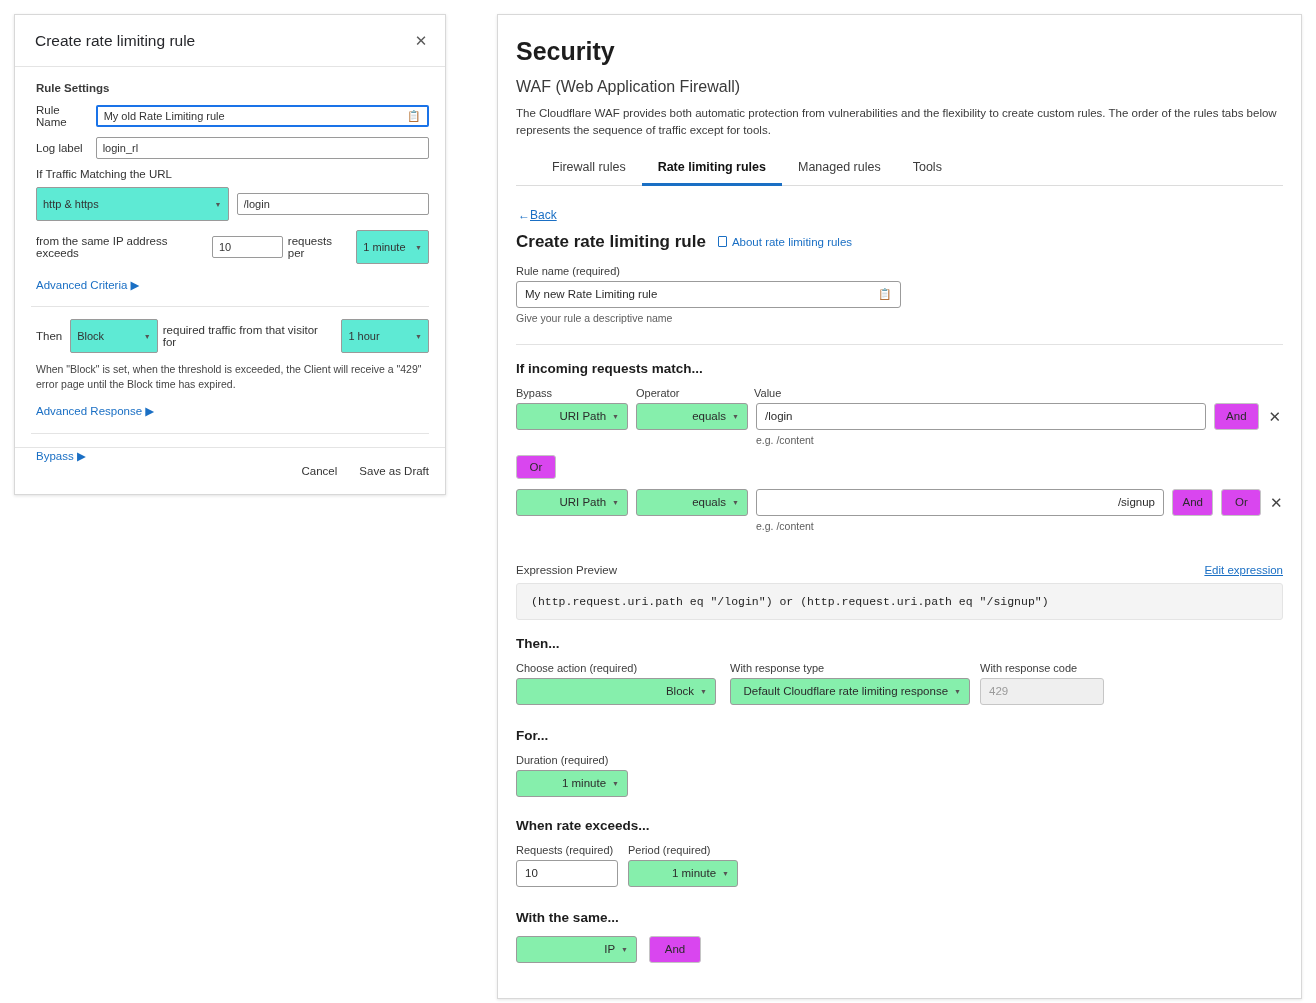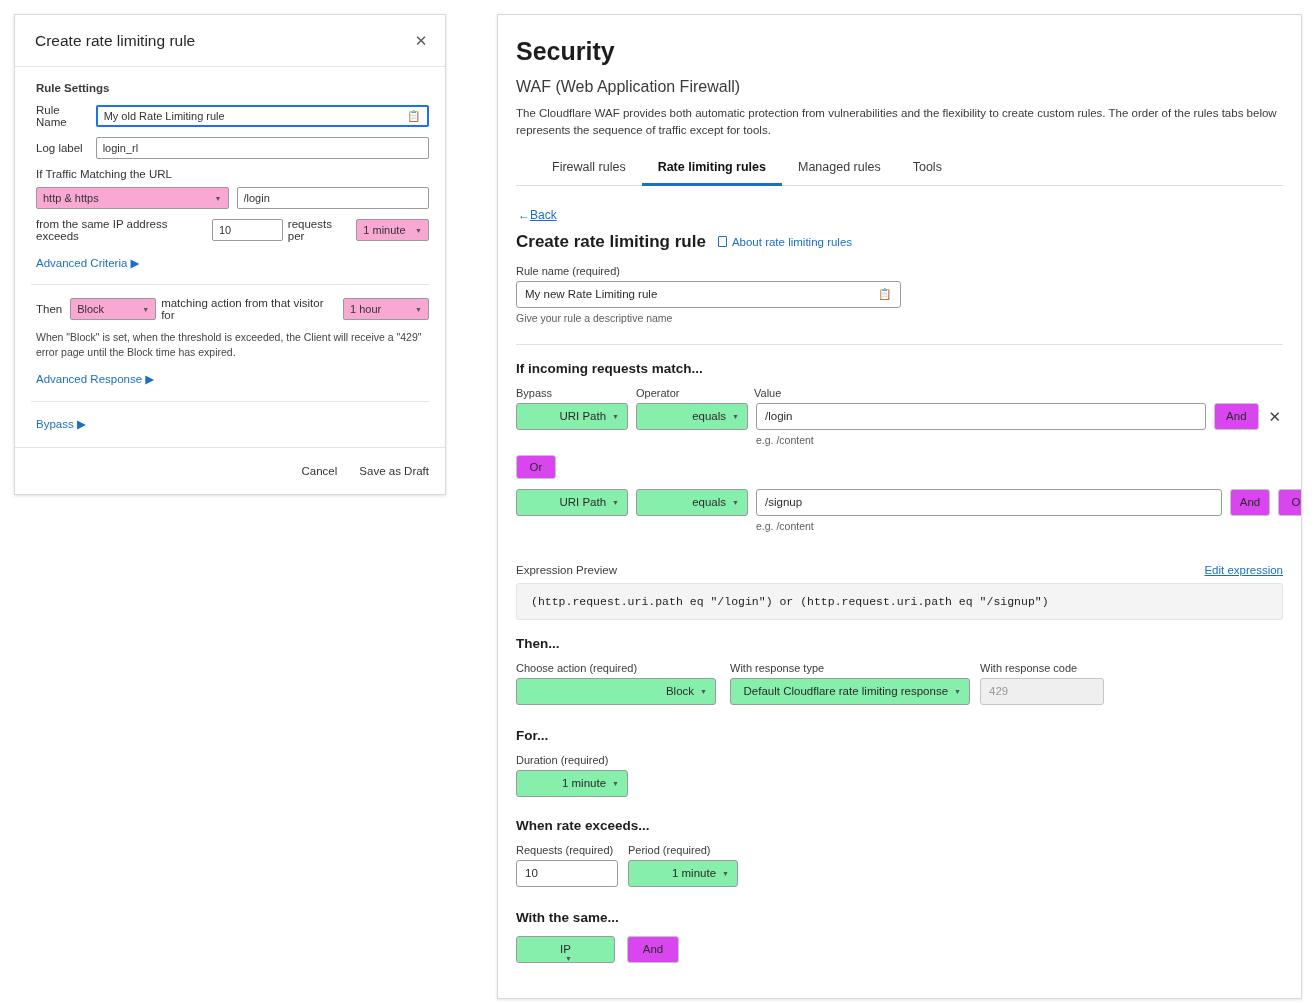--- a/index.html
+++ b/index.html
@@ -45,22 +45,22 @@
   .lg-input {
     height: 22px; border: 1px solid #9a9a9a; border-radius: 2px;
     background: #fff; font-size: 11px; color: #333;
     padding: 0 6px; display: flex; align-items: center;
   }
   .lg-input.focused { border: 2px solid #1a73e8; }
   .lg-input .val { flex: 1; overflow: hidden; white-space: nowrap; }
   .copy-ico { font-size: 11px; color: #555; margin-left: 4px; }
   .lg-select {
     height: 22px; border: 1px solid #9a9a9a; border-radius: 2px;
-    background: #f9a8d4; font-size: 11px; color: #333;
-    padding: 4px 6px; display: flex; align-items: center;
+    background: #5eead4; font-size: 11px; color: #333;
+    padding: 16px 6px; display: flex; align-items: center;
     justify-content: space-between;
   }
   .caret { font-size: 7px; color: #555; margin-left: 6px; }
   .lg-subtitle { font-size: 11.5px; color: #333; margin: 4px 0 7px 5px; }
   .link-blue {
     color: #1a6fc4; font-size: 11.5px; cursor: pointer;
   }
   .lg-note {
     font-size: 10.5px; color: #444; line-height: 1.45;
     margin: 7px 5px 9px 5px;
@@ -220,21 +220,21 @@
     </div>
 
     <div class="lg-divider" style="margin-top:13px;"></div>
 
     <div class="lg-row" style="margin-top:12px;">
       <div class="lg-label">Then</div>
       <div class="lg-select" style="width:88px;">
         <span>Block</span>
         <span class="caret">▼</span>
       </div>
-      <div class="lg-label">matching action from that visitor for</div>
+      <div class="lg-label">required traffic from that visitor for</div>
       <div class="lg-select" style="width:88px;">
         <span>1 hour</span>
         <span class="caret">▼</span>
       </div>
     </div>
 
     <div class="lg-note">When "Block" is set, when the threshold is exceeded, the Client will receive a "429" error page until the Block time has expired.</div>
 
     <div style="margin:4px 0 0 5px;">
       <span class="link-blue"><span>Advanced Response</span> <span>▶</span></span>
@@ -332,21 +332,21 @@
         <span class="caret">▼</span>
       </div>
     </div>
     <div>
       <div class="sel" style="width:112px;">
         <span>equals</span>
         <span class="caret">▼</span>
       </div>
     </div>
     <div>
-      <div class="inp" style="width:466px;">
+      <div class="inp" style="width:408px;text-align:right;">
         <span class="val">/signup</span>
       </div>
       <div class="fld-help">e.g. /content</div>
     </div>
     <div class="pill-btn" style="height:27px;">And</div>
     <div class="pill-btn" style="height:27px;">Or</div>
     <div class="x-btn">✕</div>
   </div>
 
   
@@ -407,19 +407,19 @@
       <div class="sel" style="width:110px;">
         <span>1 minute</span>
         <span class="caret">▼</span>
       </div>
     </div>
   </div>
 
   
   <div class="grp-title" style="margin-top:23px;">With the same...</div>
   <div class="row-flex" style="gap:12px; align-items:center;">
-    <div class="sel" style="width:99px;flex-direction:column;">
+    <div class="sel" style="width:121px;">
       <span>IP</span>
       <span class="caret">▼</span>
     </div>
     <div class="pill-btn" style="height:27px;min-width:52px;">And</div>
   </div>
 </div>
 
 </body></html>

